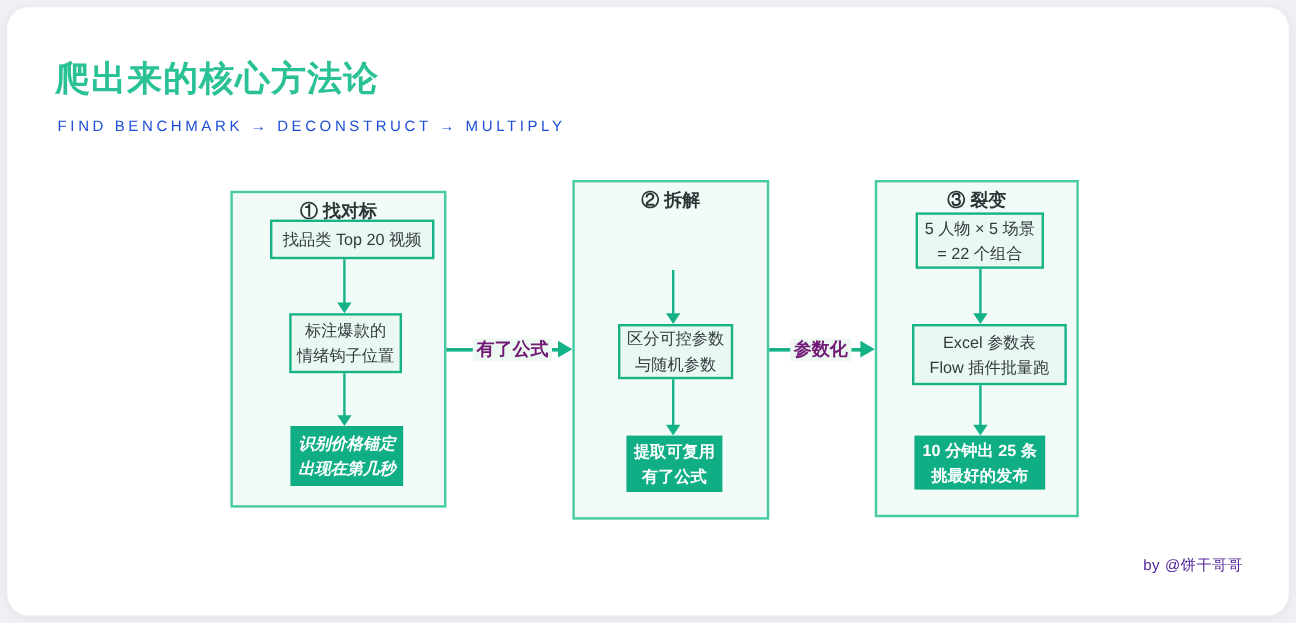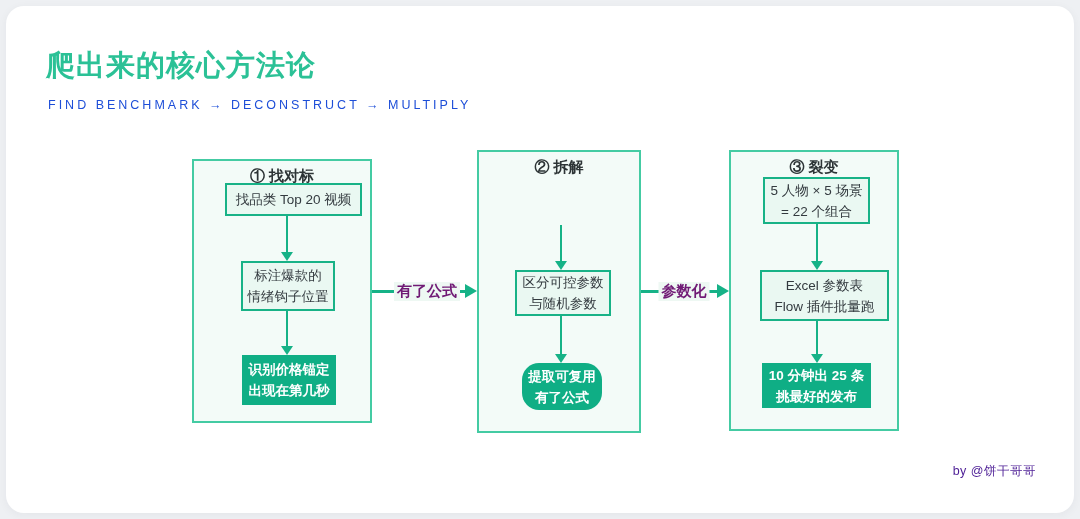--- a/index.html
+++ b/index.html
@@ -43,25 +43,25 @@
   .step {
     position:absolute;
     display:flex; flex-direction:column; align-items:center; justify-content:center;
     font-size:13.5px; line-height:21px; text-align:center; white-space:nowrap;
   }
   .step.light { background:#eaf8f2; border:2px solid #18b287; color:#333a3f; }
   .step.solid { background:#0fae85; color:#ffffff; font-weight:600; }
   
   .c1s1 { left:31px;  top:22px;  width:137px; height:33px; }
   .c1s2 { left:47px;  top:100px; width:94px;  height:50px; }
-  .c1s3 { left:48px;  top:194px; width:94px;  height:50px; }
+  .c1s3 { left:48px;  top:194px; width:94px;  height:50px;font-style:italic; }
   
   .c2s1 { left:31px;  top:24px;  width:102px; height:49px; }
   .c2s2 { left:36px;  top:118px; width:96px;  height:46px; }
-  .c2s3 { left:43px;  top:211px; width:80px;  height:47px;border-radius:17px; }
+  .c2s3 { left:43px;  top:211px; width:80px;  height:47px; }
   
   .c3s1 { left:32px;  top:25px;  width:107px; height:47px; }
   .c3s2 { left:29px;  top:118px; width:129px; height:51px; }
   .c3s3 { left:31px;  top:211px; width:109px; height:45px; }
   
   .varrow { position:absolute; width:12px; }
   .varrow::before {
     content:""; position:absolute; left:50%; margin-left:-1.25px;
     top:0; bottom:8px; width:2.5px; background:#16b287;
   }

